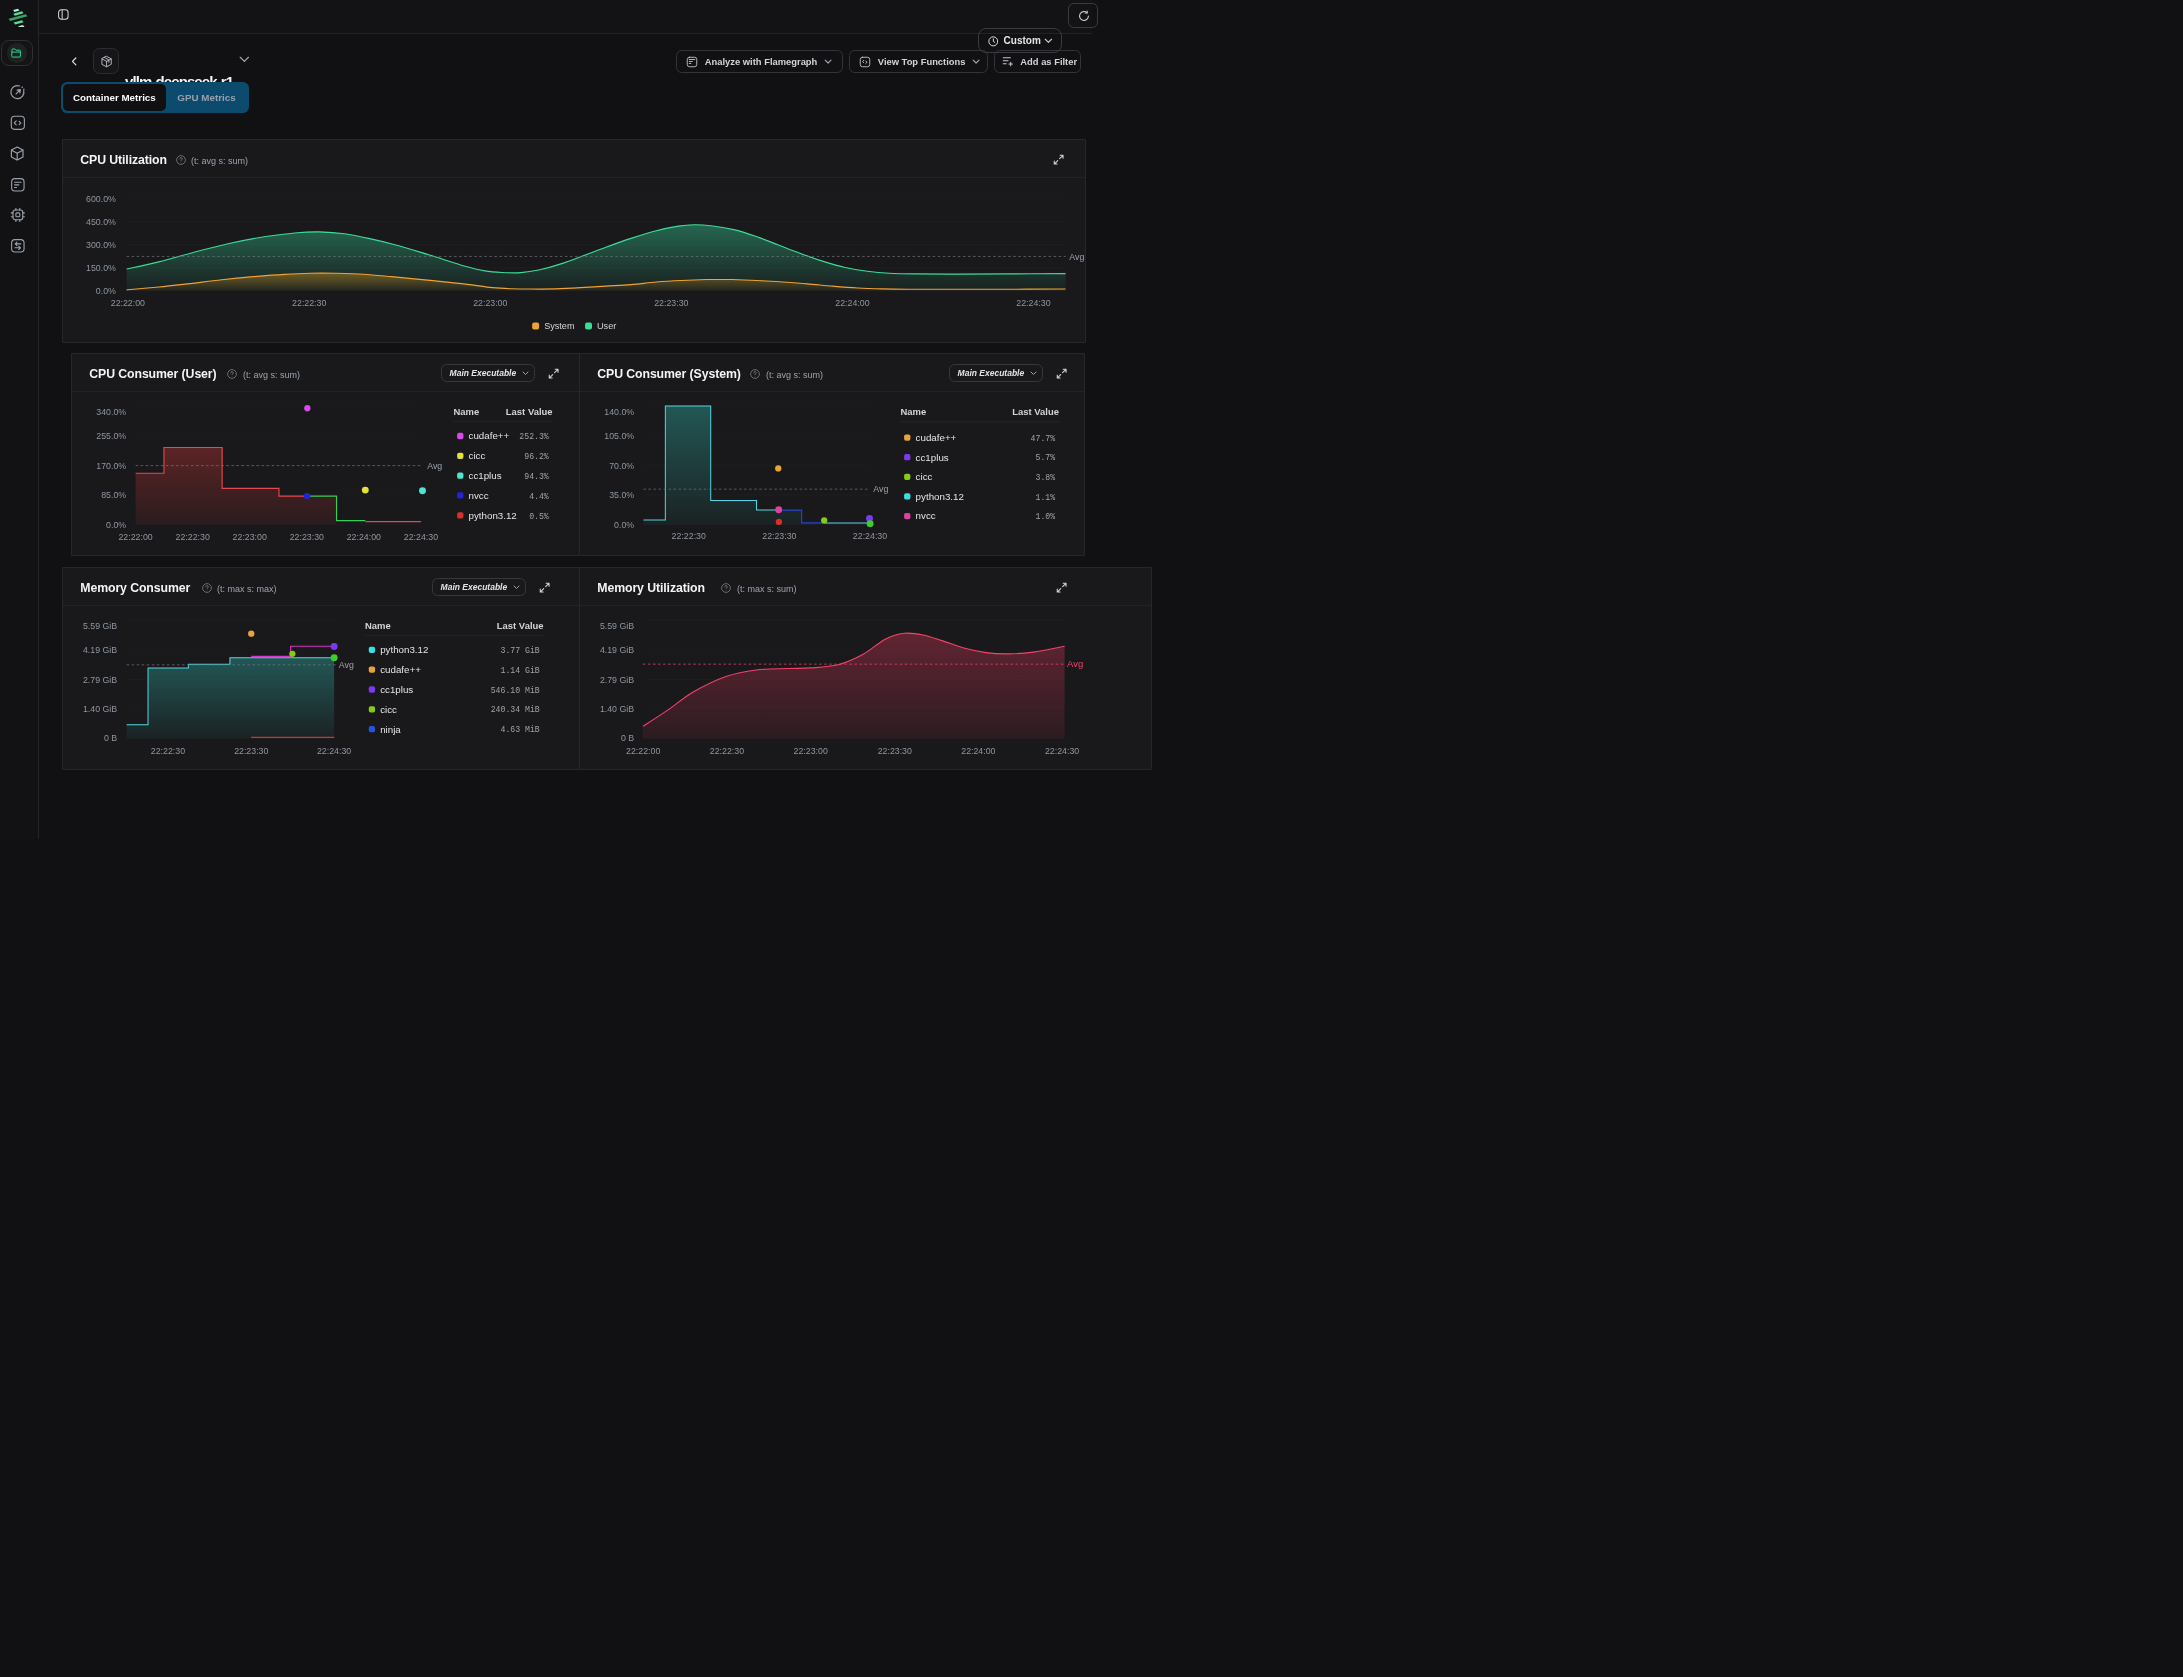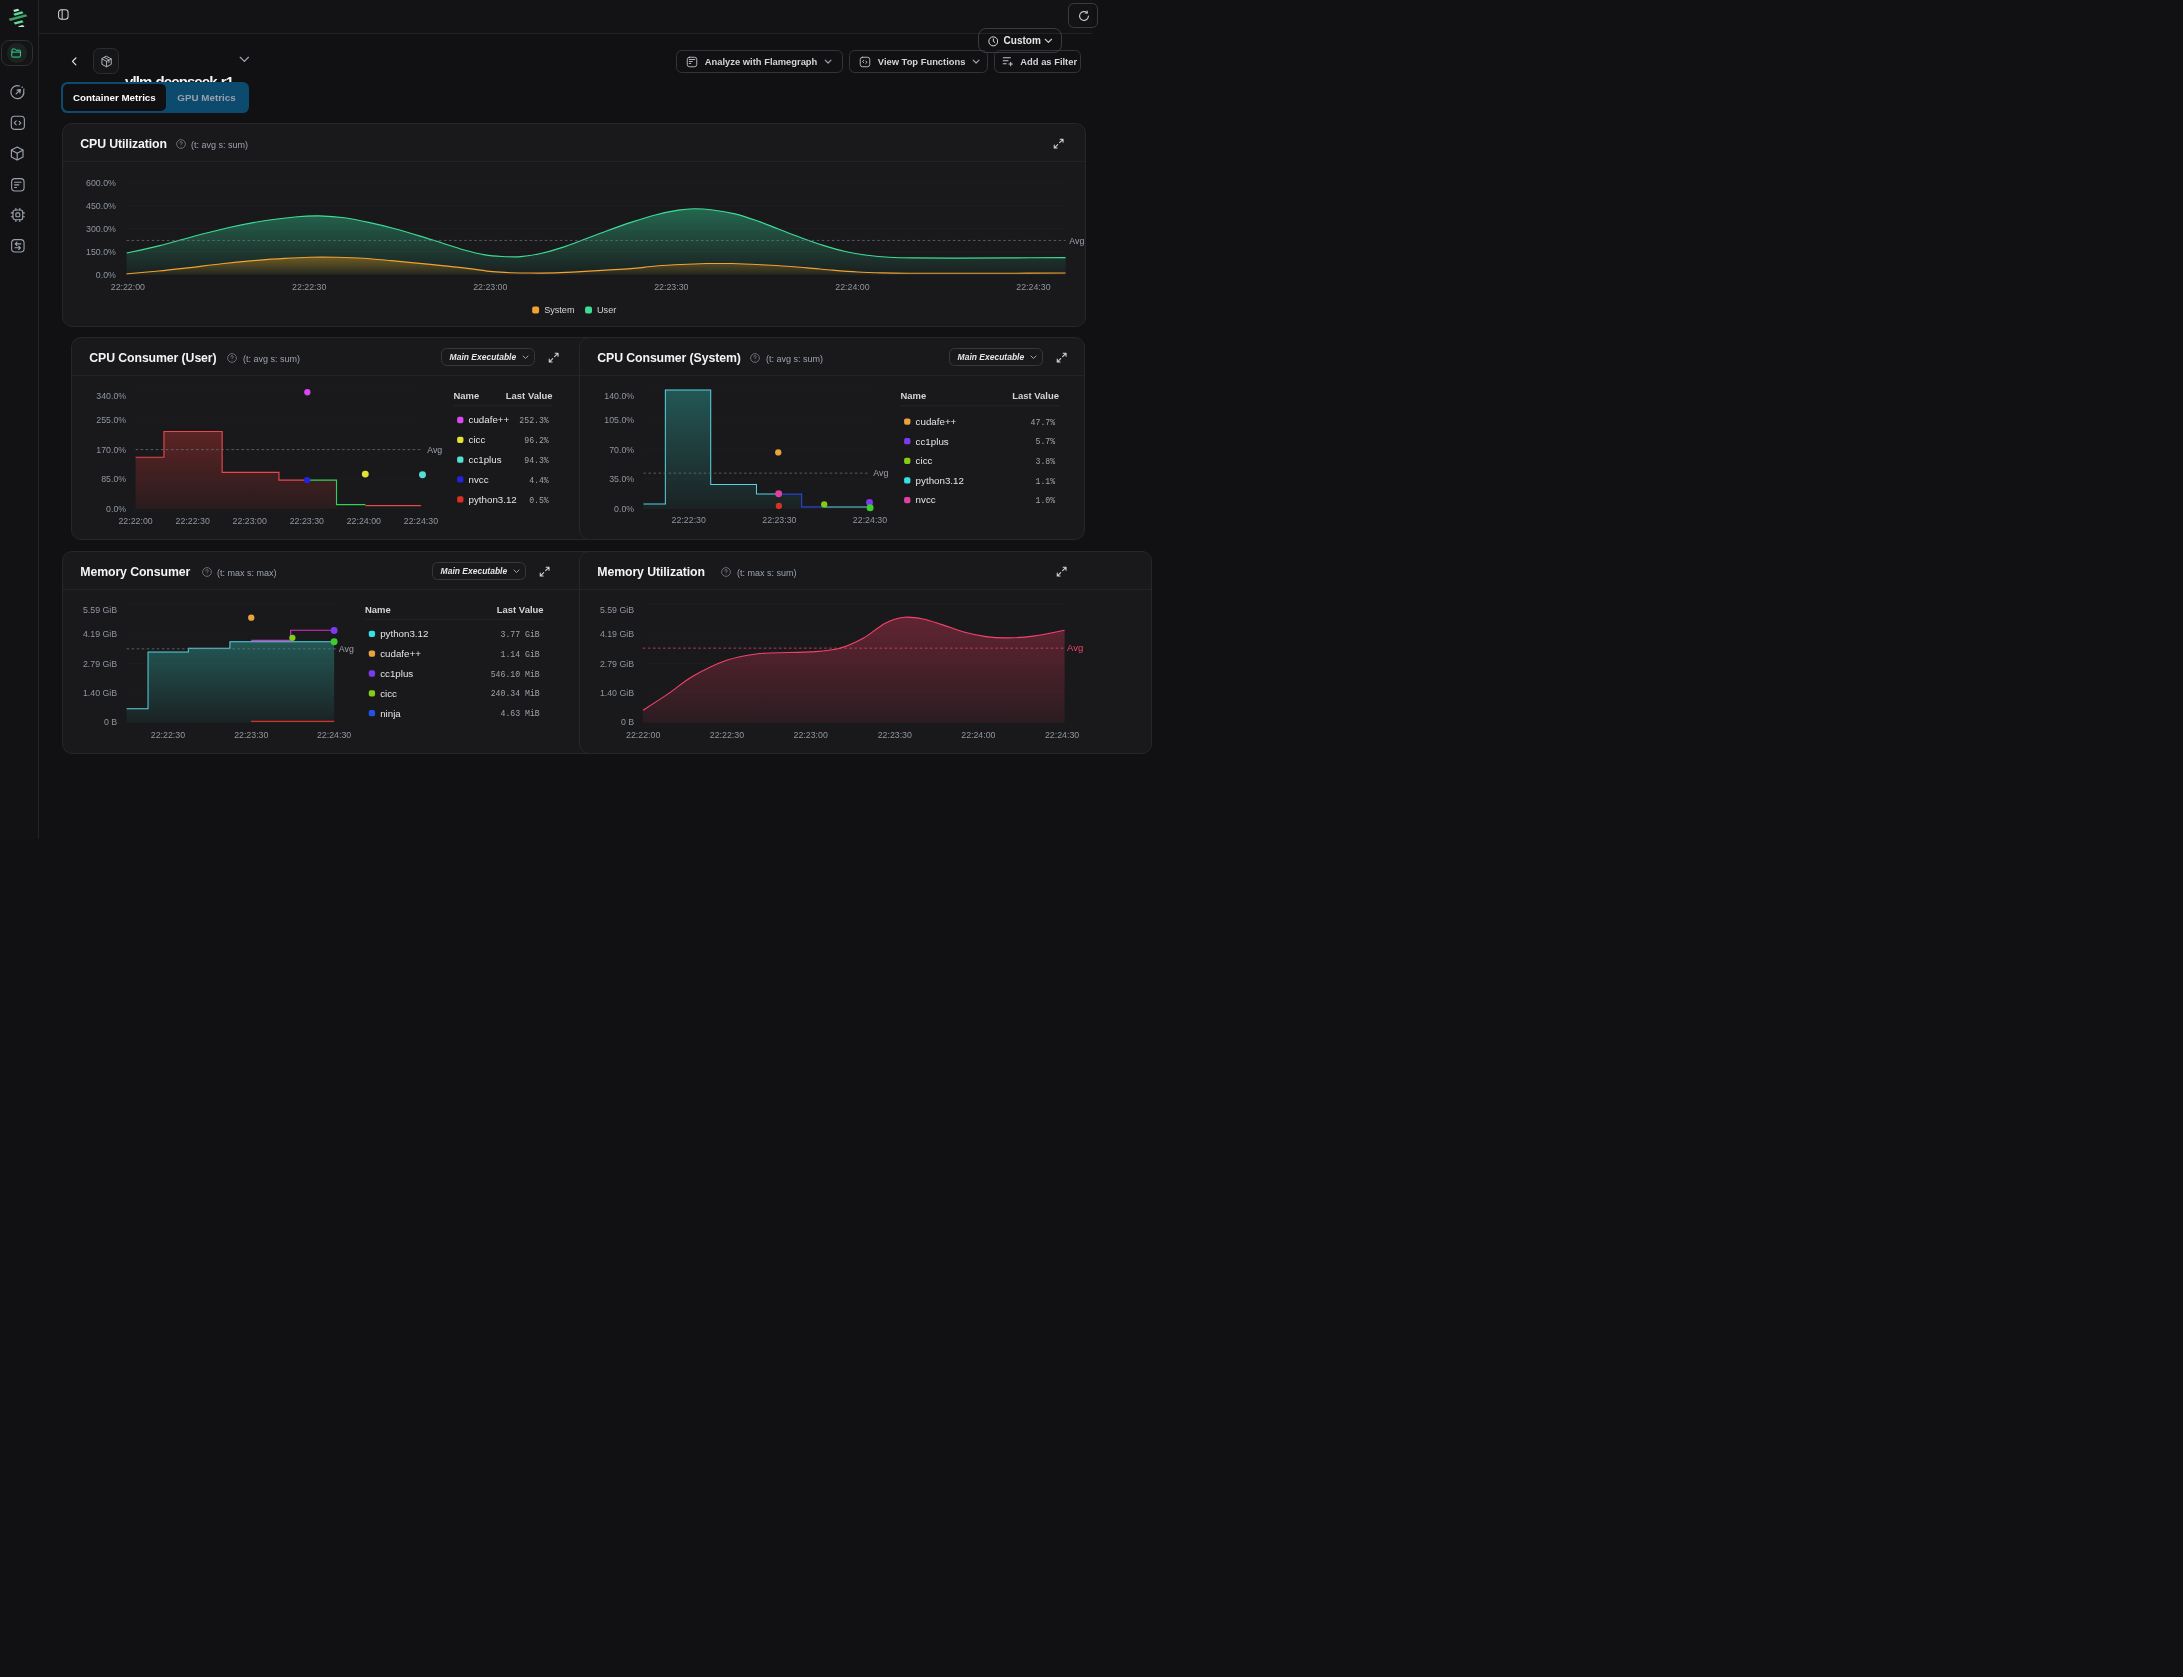--- a/index.html
+++ b/index.html
@@ -23,21 +23,21 @@
   .crumbchev { position:absolute; left:32px; top:22px; }
   #cubebtn { position:absolute; left:54px; top:13.2px; width:26px; height:26px; border:0.6px solid #2b2c31; border-radius:6.3px; background:#161618; }
   #svctitle { position:absolute; left:86px; top:18px; font-size:15px; font-weight:bold; color:#f4f4f5; letter-spacing:-0.9px;margin-top:20px; }
   #svcchev { position:absolute; left:200px; top:21.4px; }
   .hbtn { position:absolute; top:15px; height:23px; white-space:nowrap; border:0.6px solid #333439; border-radius:5.7px; color:#d4d4d8; font-size:9.4px; font-weight:bold; display:flex; align-items:center; }
   
   #tabs { position:absolute; left:22px; top:47px; width:188px; height:31px; background:#0c4a6e; border-radius:6.3px; }
   #tabactive { position:absolute; left:1.9px; top:1.9px; width:103px; height:27px; background:#101013; border-radius:5px; color:#fafafa; font-size:9.8px; font-weight:bold; display:flex; align-items:center; justify-content:center; }
   #tabgpu { position:absolute; left:105px; top:0; width:81px; height:31px; color:#9aa0aa; font-size:9.8px; font-weight:bold; display:flex; align-items:center; justify-content:center; }
   
-  .card { position:absolute; background:#19191b; border:0.6px solid #26262b; border-radius:10px; }
+  .card { position:absolute; background:#19191b; border:0.6px solid #26262b; border-radius:1px;margin-top:16px; }
   .chead { position:absolute; left:0; top:0; right:0; height:38px; border-bottom:0.6px solid #232327; }
   .ctitle { position:absolute; left:17.3px; top:13.2px; font-size:12.3px; font-weight:bold; color:#f4f4f5; letter-spacing:-0.1px; }
   .csub { position:absolute; top:15.7px; font-size:9px; color:#9ca3af; }
   .helpi { position:absolute; top:15.4px; }
   .expandi { position:absolute; top:14px; }
   .mainexec { position:absolute; top:10.4px; width:94px; height:18px; border:0.6px solid #36373d; border-radius:5.7px; color:#e4e4e7; font-size:8.5px; font-weight:bold; display:flex; align-items:center;font-style:italic; }
   svg text { font-family:"Liberation Sans", sans-serif; }
   svg text.mono { font-family:"Liberation Mono", monospace; }
 </style>
 </head>

